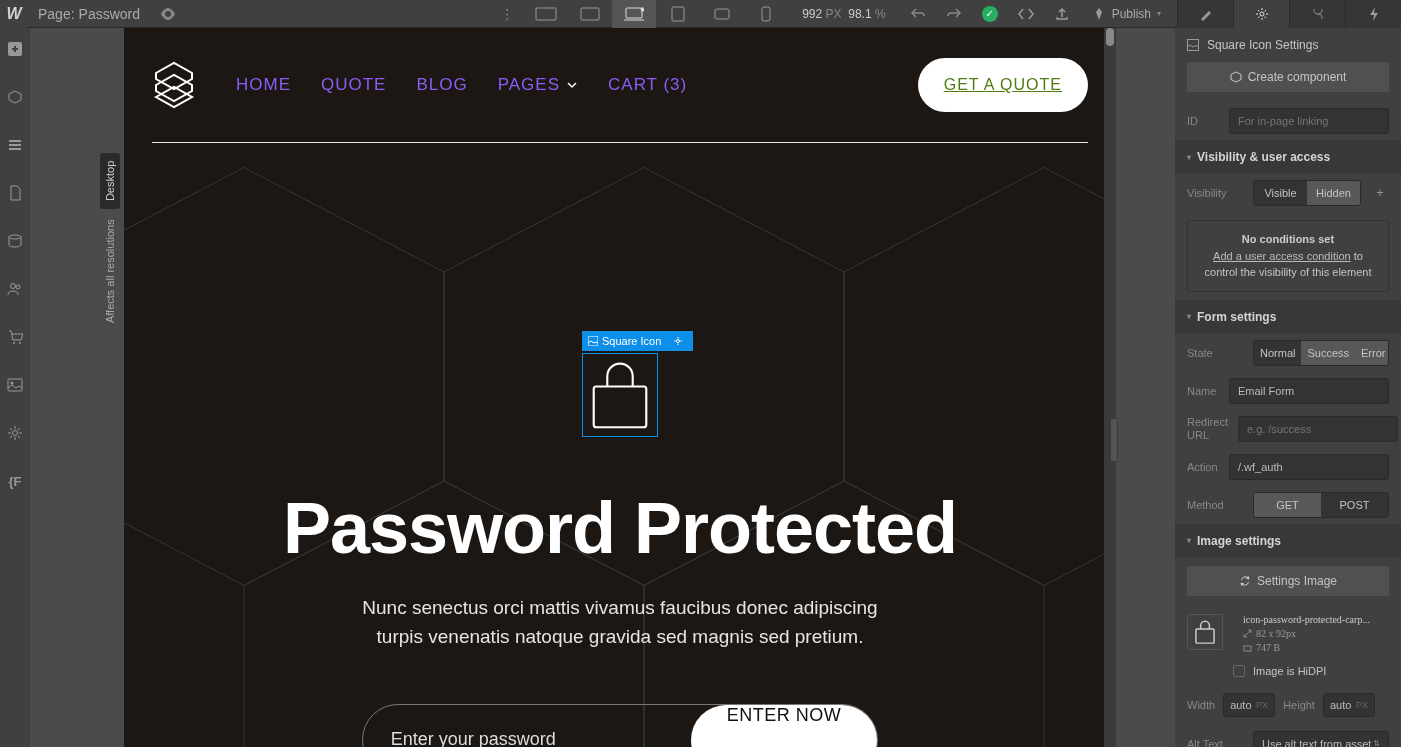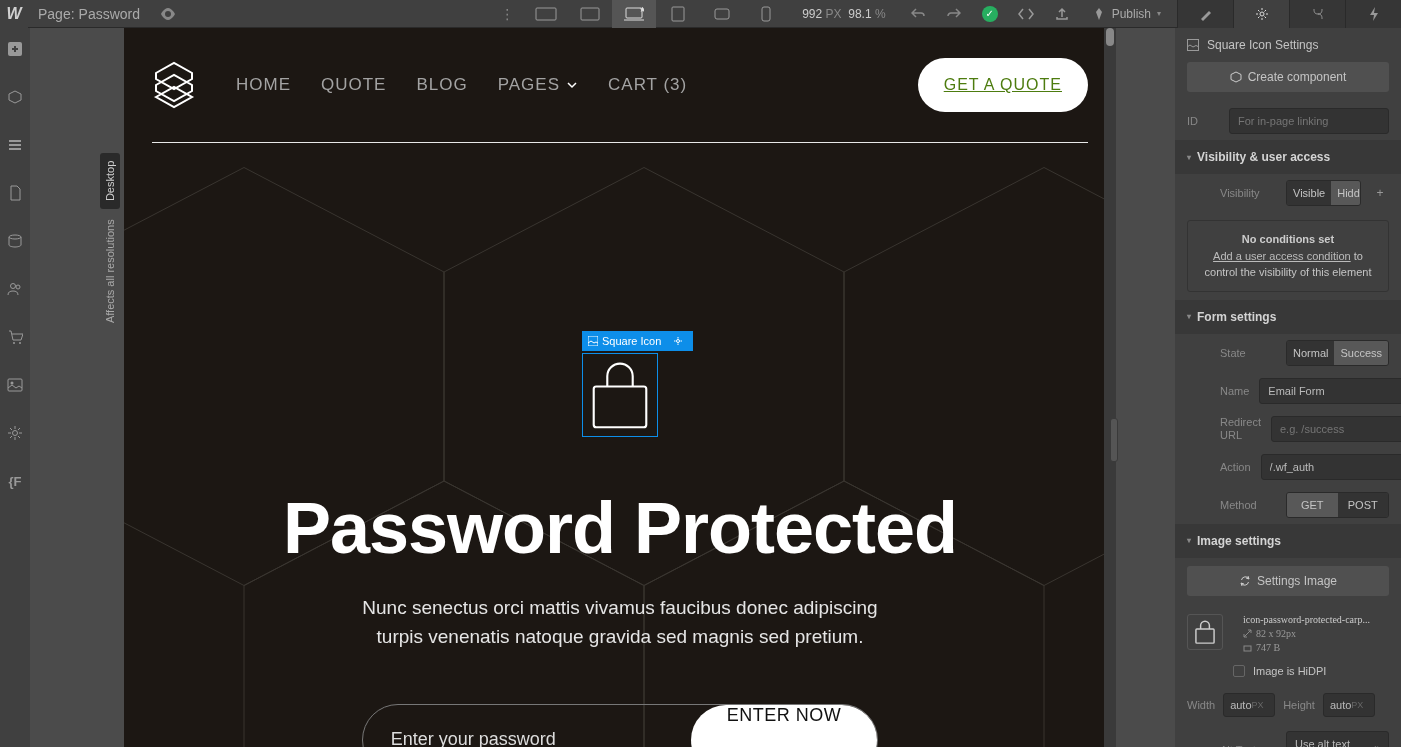--- a/index.html
+++ b/index.html
@@ -35,21 +35,21 @@
 
 .canvas-area { flex: 1; background: #4b4b4b; display: flex; position: relative; min-width: 0; }
 .bp-label-vert { position: absolute; left: 70px; top: 125px; writing-mode: vertical-rl; transform: rotate(180deg); color: #aaa; font-size: 11px; display: flex; align-items: center; gap: 10px; }
 .bp-label-dark { background: #2a2a2a; padding: 8px 4px; border-radius: 3px; color: #d0d0d0; }
 .canvas-frame { margin-left: 94px; margin-top: 0; width: 992px; height: 100%; background: #1c1713; position: relative; overflow: hidden; }
 
 
 .page-nav { display: flex; align-items: center; padding: 30px 28px 0; gap: 30px; }
 .page-logo { width: 44px; height: 52px; }
 .nav-links { display: flex; gap: 30px; align-items: center; margin-left: 10px; }
-.nav-link { color: #a3a3a3; font-size: 17px; letter-spacing: 1px; }
+.nav-link { color: #8b5cf6; font-size: 17px; letter-spacing: 1px; }
 .nav-dropdown { display: flex; align-items: center; gap: 6px; }
 .nav-spacer { flex: 1; }
 .quote-btn { background: #fff; color: #4d7c0f; padding: 18px 26px; border-radius: 40px; font-size: 16px; letter-spacing: 1px; text-decoration: underline; }
 .nav-divider { height: 1px; background: #e8e8e8; margin: 30px 28px 0; }
 
 .hero-bg { position: absolute; left: 0; right: 0; top: 130px; bottom: 0; pointer-events: none; }
 .hero-bg svg { width: 100%; height: 100%; }
 
 .hero { position: relative; display: flex; flex-direction: column; align-items: center; padding-top: 210px; }
 .sel-element { position: relative; }
@@ -67,37 +67,37 @@
 .canvas-scroll { position: absolute; right: 0; top: 0; bottom: 0; width: 12px; background: #3a3a3a; }
 .scroll-thumb { position: absolute; top: 0; left: 2px; width: 8px; height: 18px; background: #888; border-radius: 4px; }
 .resize-handle { position: absolute; right: -1px; top: 390px; width: 8px; height: 44px; background: #555; border: 1px solid #3a3a3a; border-radius: 3px; }
 
 
 .right-panel { width: 226px; background: #404040; overflow-y: auto; color: #c4c4c4; }
 .rp-header { display: flex; align-items: center; gap: 8px; padding: 10px 12px; font-size: 12px; }
 .rp-create-btn { margin: 0 12px 10px; background: #505050; border-radius: 3px; padding: 8px; text-align: center; display: flex; align-items: center; justify-content: center; gap: 6px; }
 .rp-row { display: flex; align-items: center; padding: 6px 12px; gap: 10px; }
 .rp-label { width: 40px; color: #888; font-size: 11px; }
-.rp-label-w { width: 56px; color: #888; font-size: 11px; margin-left: 33px; }
+.rp-label-w { width: 56px; color: #888; font-size: 11px; }
 .rp-input { flex: 1; background: #333; border: 1px solid #2a2a2a; border-radius: 3px; padding: 6px 8px; color: #bbb; font-size: 11px; }
 .rp-section-h { display: flex; align-items: center; gap: 6px; padding: 10px 12px; background: #383838; font-weight: 600; color: #d4d4d4; }
 .rp-toggle-group { display: flex; flex: 1; border-radius: 3px; overflow: hidden; border: 1px solid #2a2a2a; }
 .rp-toggle { flex: 1; background: #333; padding: 6px; text-align: center; font-size: 11px; }
 .rp-toggle.active { background: #585858; }
 .rp-plus { width: 18px; color: #999; text-align: center; }
 .rp-cond-box { margin: 8px 12px; border: 1px solid #333; border-radius: 3px; padding: 10px; text-align: center; font-size: 11px; line-height: 1.5; }
 .rp-link { text-decoration: underline; color: #bbb; }
 .rp-img-row { display: flex; gap: 20px; padding: 8px 12px; align-items: flex-start; font-family: Liberation Serif, serif; }
 .rp-thumb { width: 36px; height: 36px; border: 1px solid #555; border-radius: 3px; display: flex; align-items: center; justify-content: center; }
 .rp-meta { flex: 1; font-size: 10px; color: #999; display: flex; flex-direction: column; gap: 3px; }
 .rp-fname { color: #ccc; white-space: nowrap; overflow: hidden; text-overflow: ellipsis; }
 .rp-chk-row { display: flex; align-items: center; gap: 8px; padding: 4px 12px 8px 58px; font-size: 11px; }
 .rp-chk { width: 12px; height: 12px; border: 1px solid #666; border-radius: 2px; }
 .rp-dim-row { display: flex; align-items: center; padding: 8px 12px; gap: 8px; }
-.rp-dim-input { background: #333; border: 1px solid #2a2a2a; border-radius: 3px; padding: 5px 6px; width: 52px; color: #bbb; font-size: 11px; display: flex; align-items: center; }
+.rp-dim-input { background: #333; border: 1px solid #2a2a2a; border-radius: 3px; padding: 5px 6px; width: 52px; color: #bbb; font-size: 11px; display: flex; align-items: center; justify-content: space-between; }
 .rp-unit { color: #666; font-size: 9px; }
 .rp-select { flex: 1; background: #333; border: 1px solid #2a2a2a; border-radius: 3px; padding: 6px 8px; color: #bbb; font-size: 11px; display: flex; align-items: center; justify-content: space-between; }
 .caret { font-size: 8px; color: #888; }
 
 svg { display: block; }
 </style>
 </head>
 <body>
 
 <div class="app">

